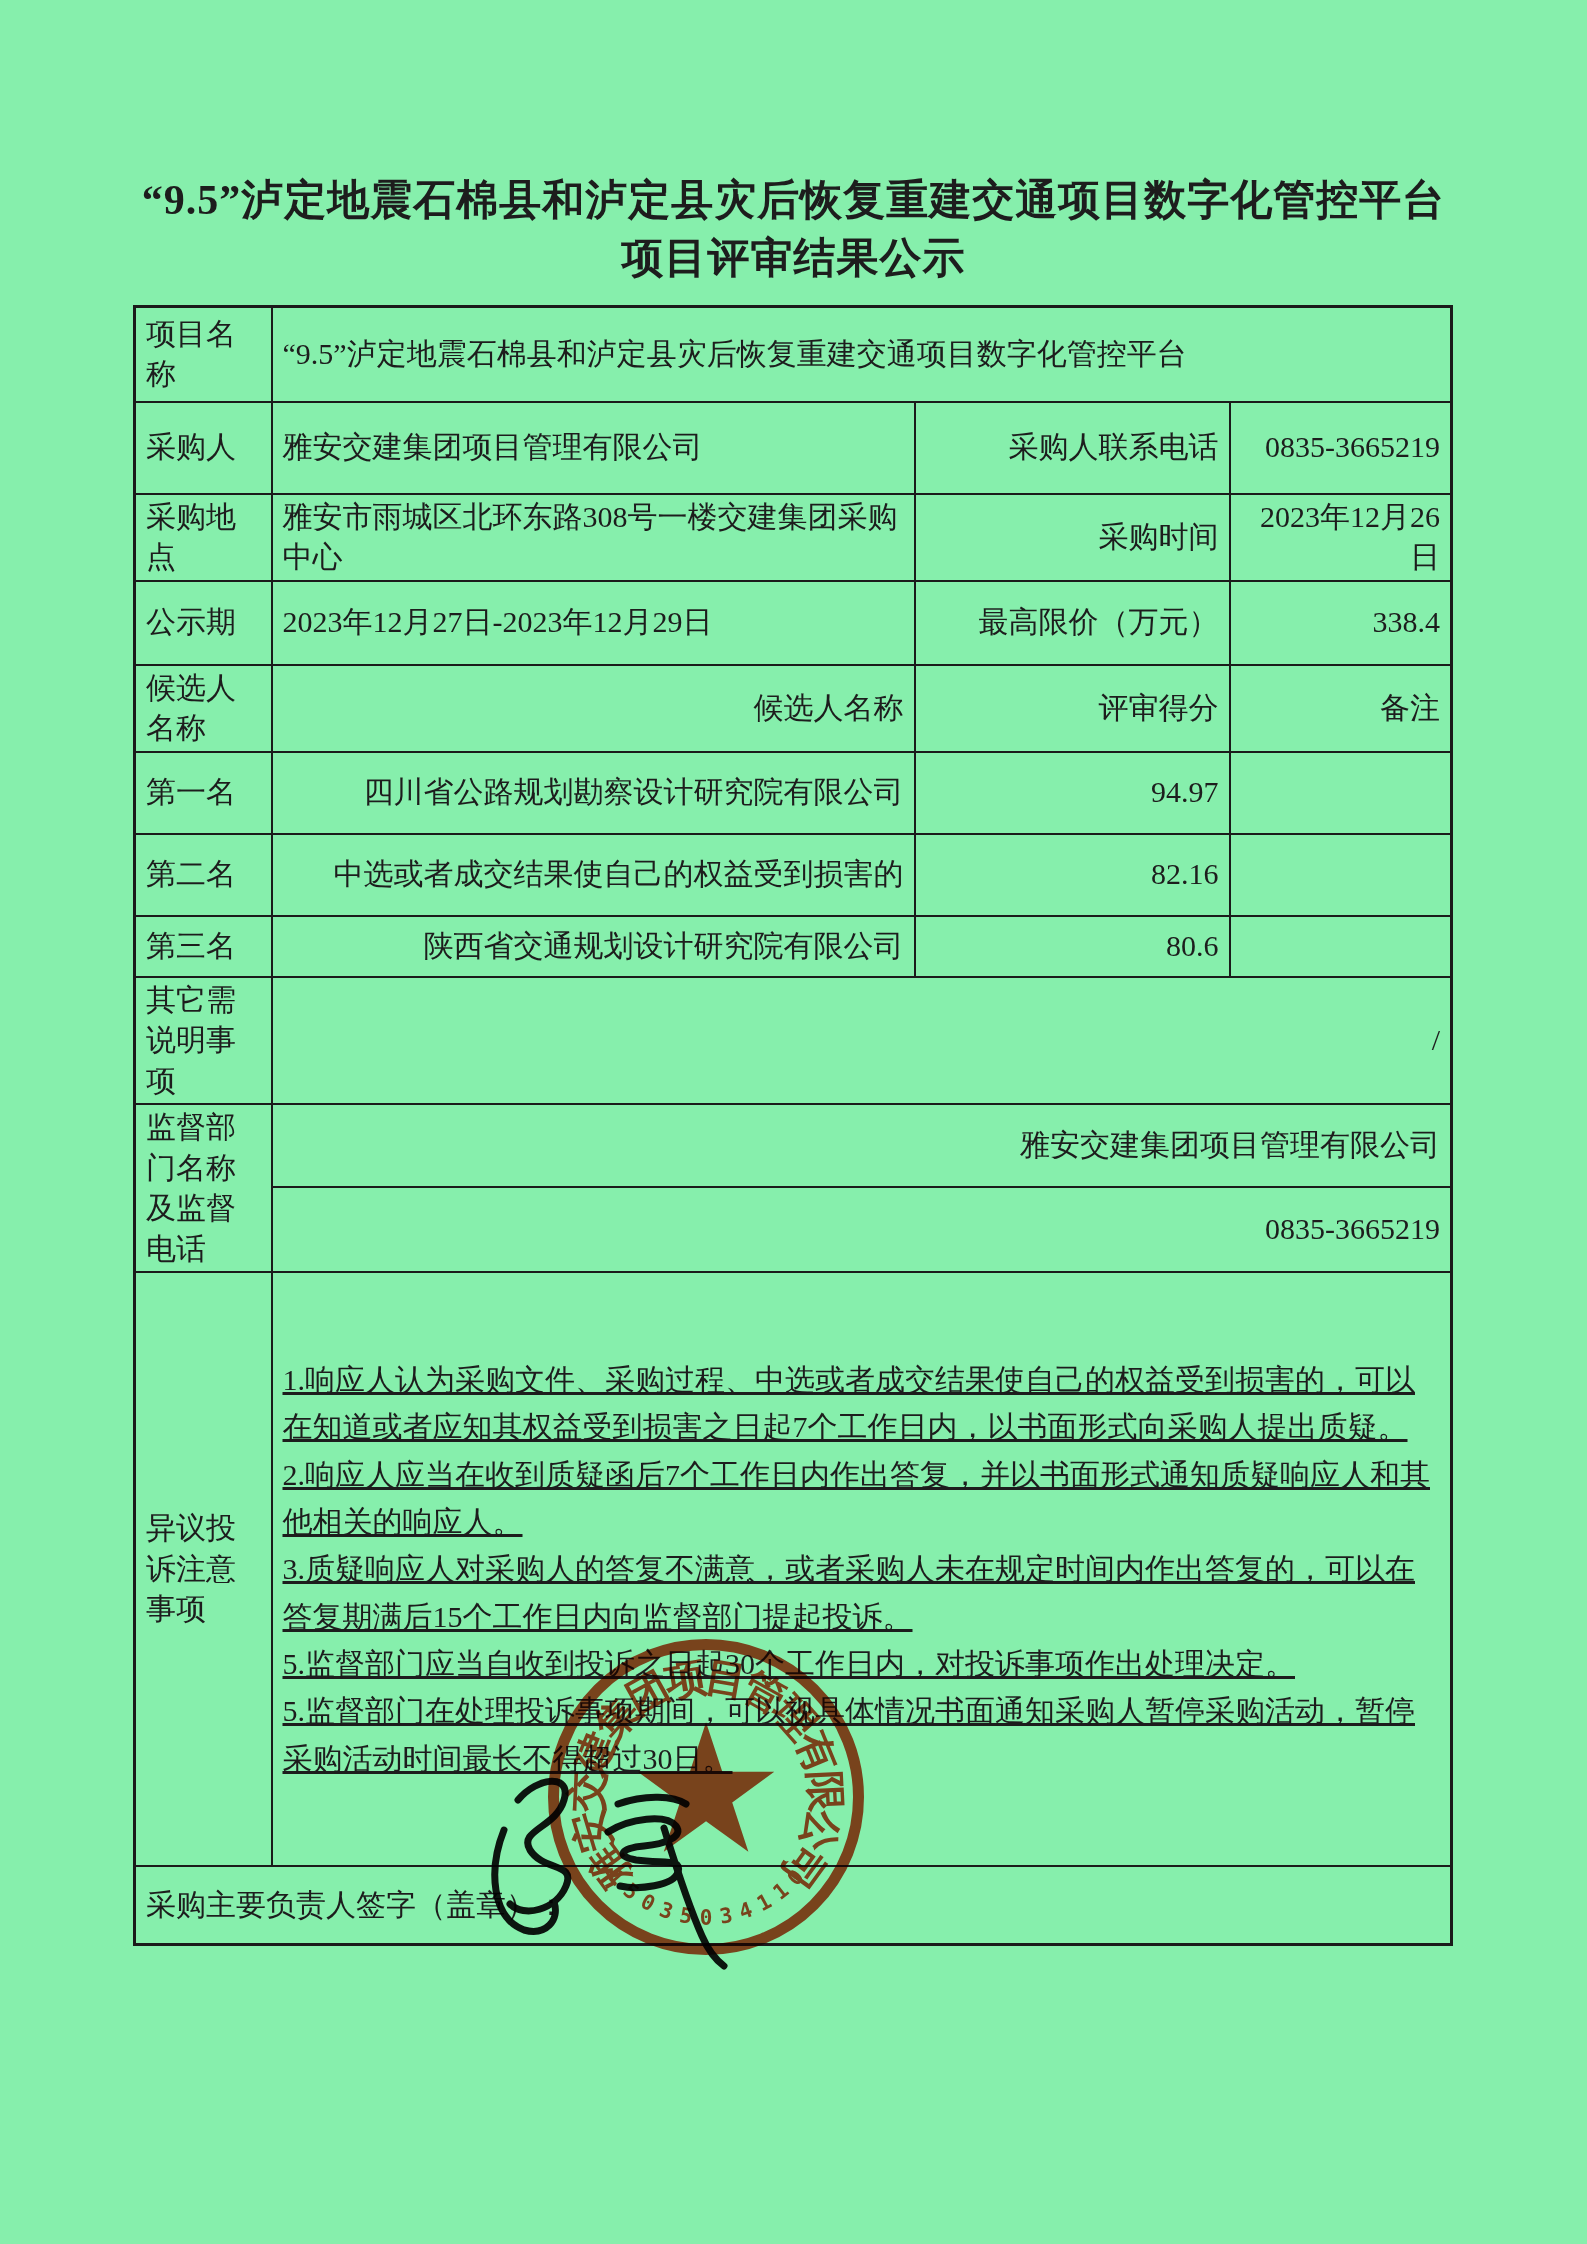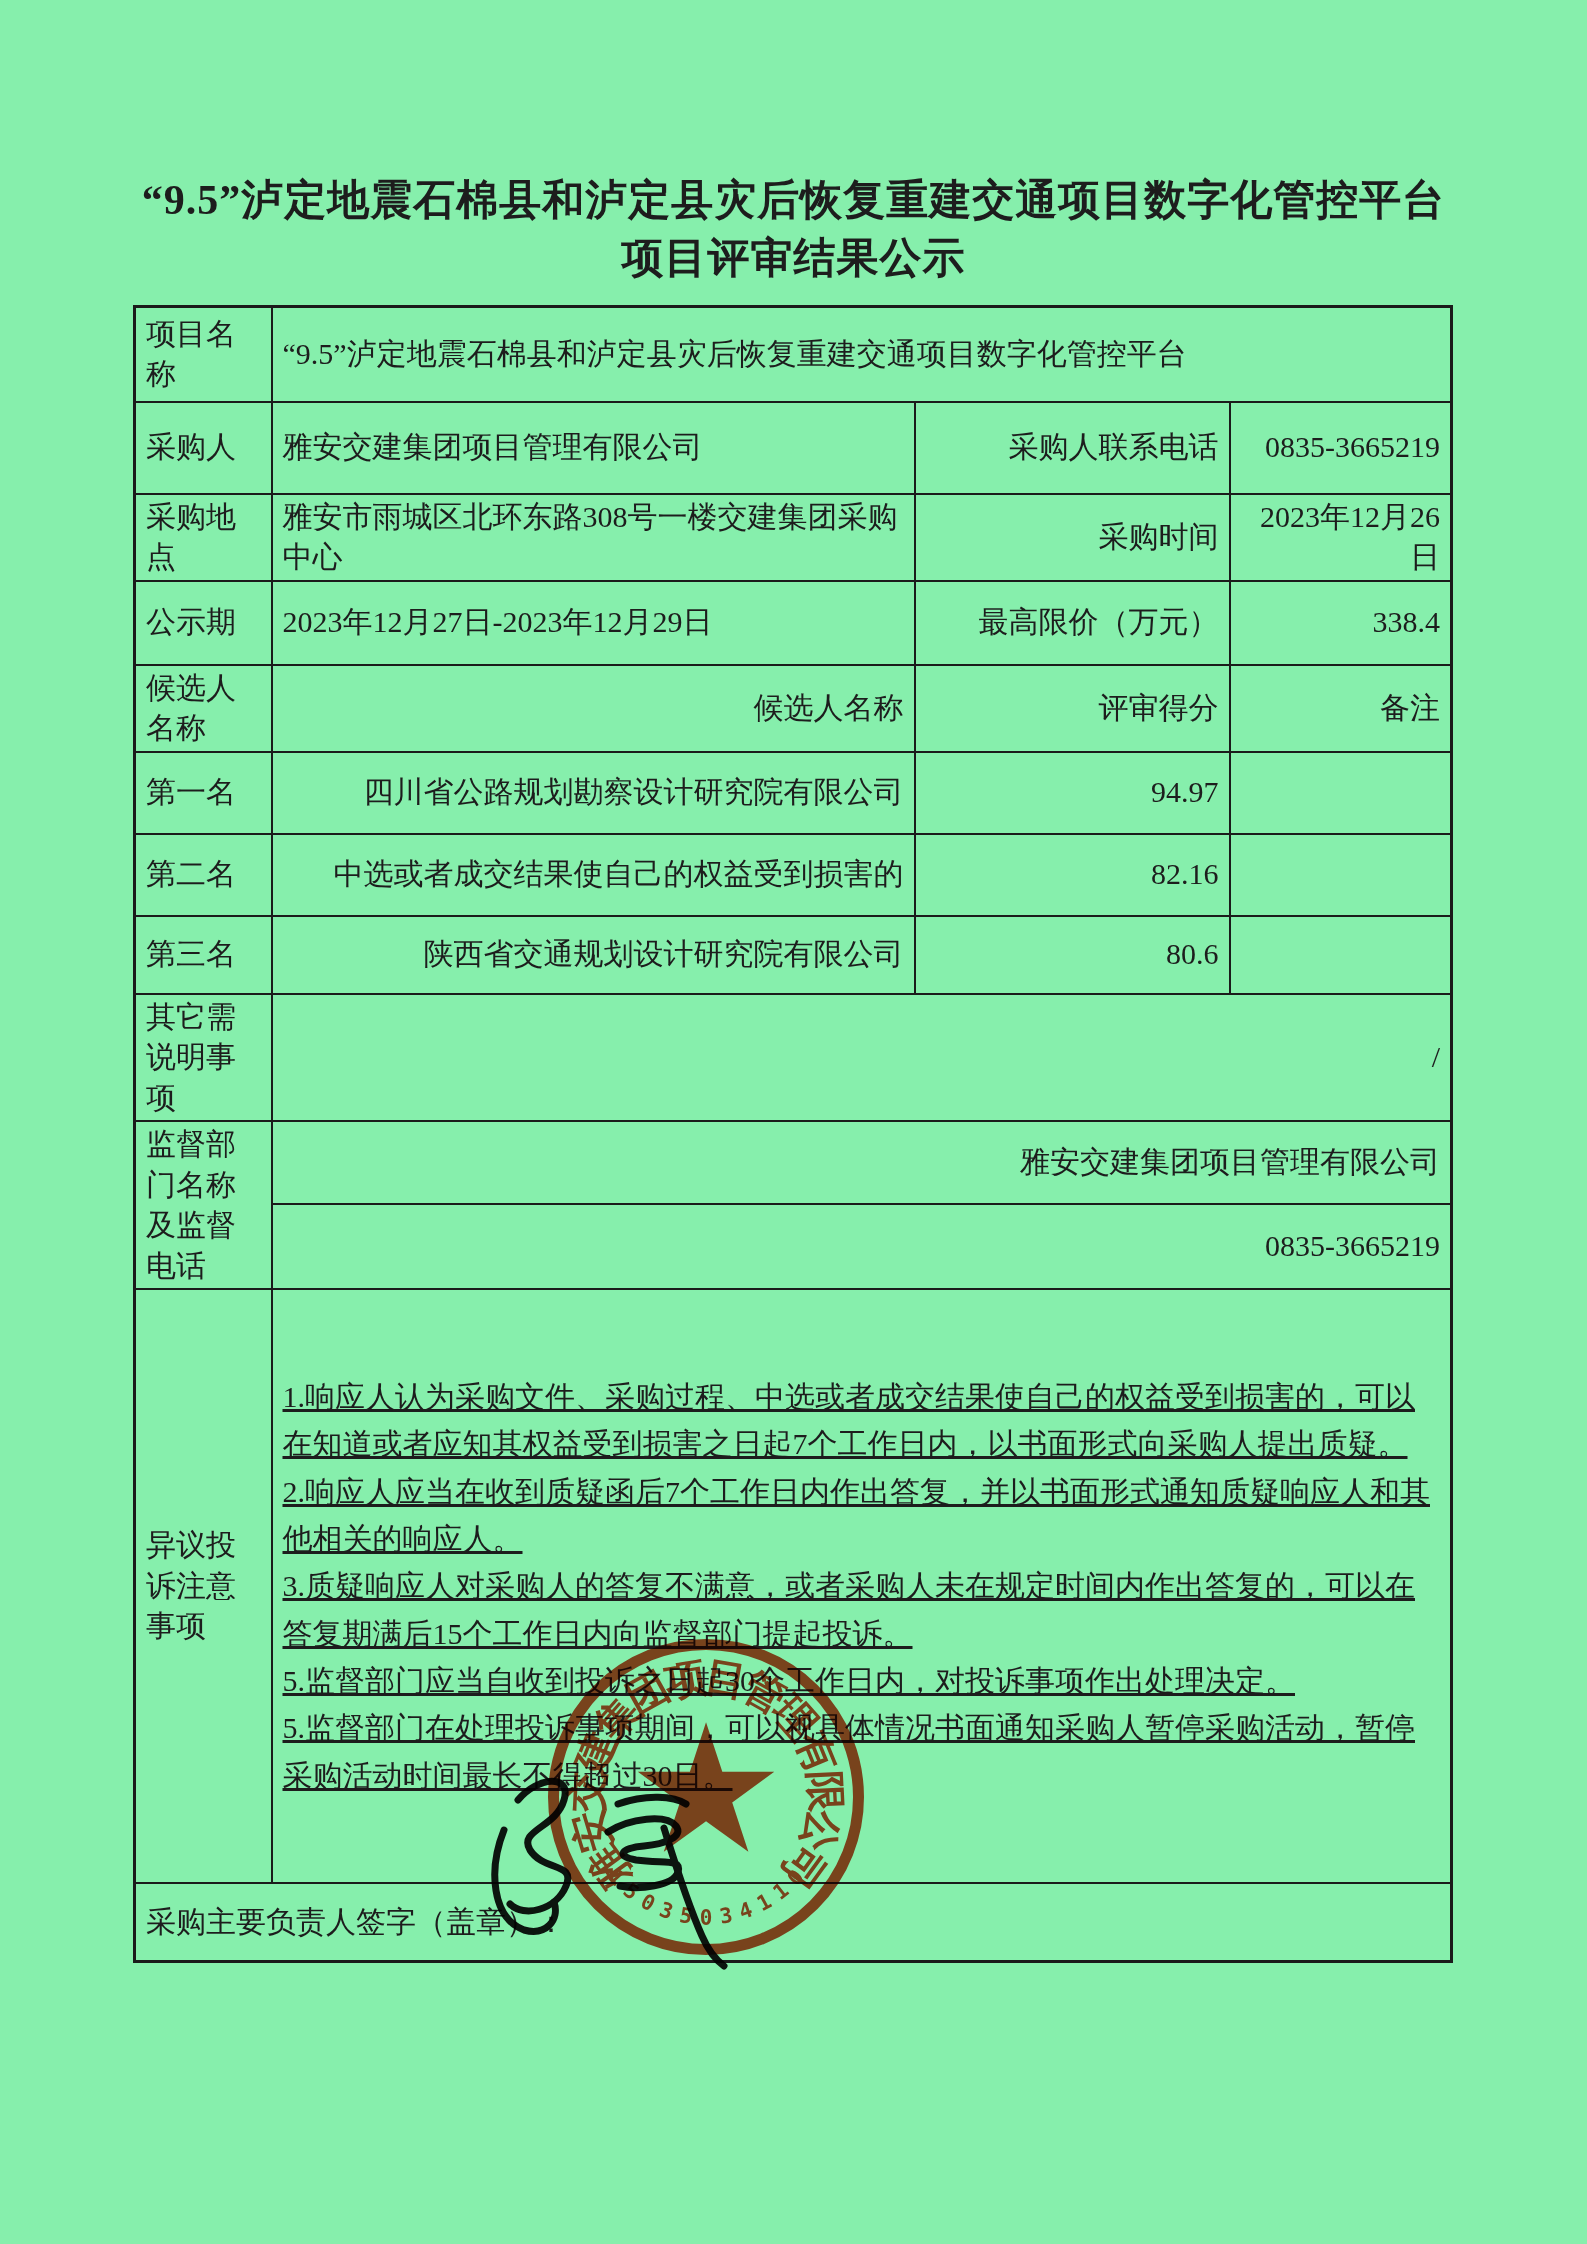--- a/index.html
+++ b/index.html
@@ -156,21 +156,21 @@
       <td class="ctr">四川省公路规划勘察设计研究院有限公司</td>
       <td class="ctr">94.97</td>
       <td class="ctr"></td>
     </tr>
     <tr style="height:82px">
       <td class="lbl">第二名</td>
       <td class="ctr">中选或者成交结果使自己的权益受到损害的</td>
       <td class="ctr">82.16</td>
       <td class="ctr"></td>
     </tr>
-    <tr style="height:78px">
+    <tr style="height:61px">
       <td class="lbl">第三名</td>
       <td class="ctr">陕西省交通规划设计研究院有限公司</td>
       <td class="ctr">80.6</td>
       <td class="ctr"></td>
     </tr>
     <tr style="height:83px">
       <td class="lbl">其它需说明事项</td>
       <td class="ctr" colspan="3">/</td>
     </tr>
     <tr style="height:79px">

